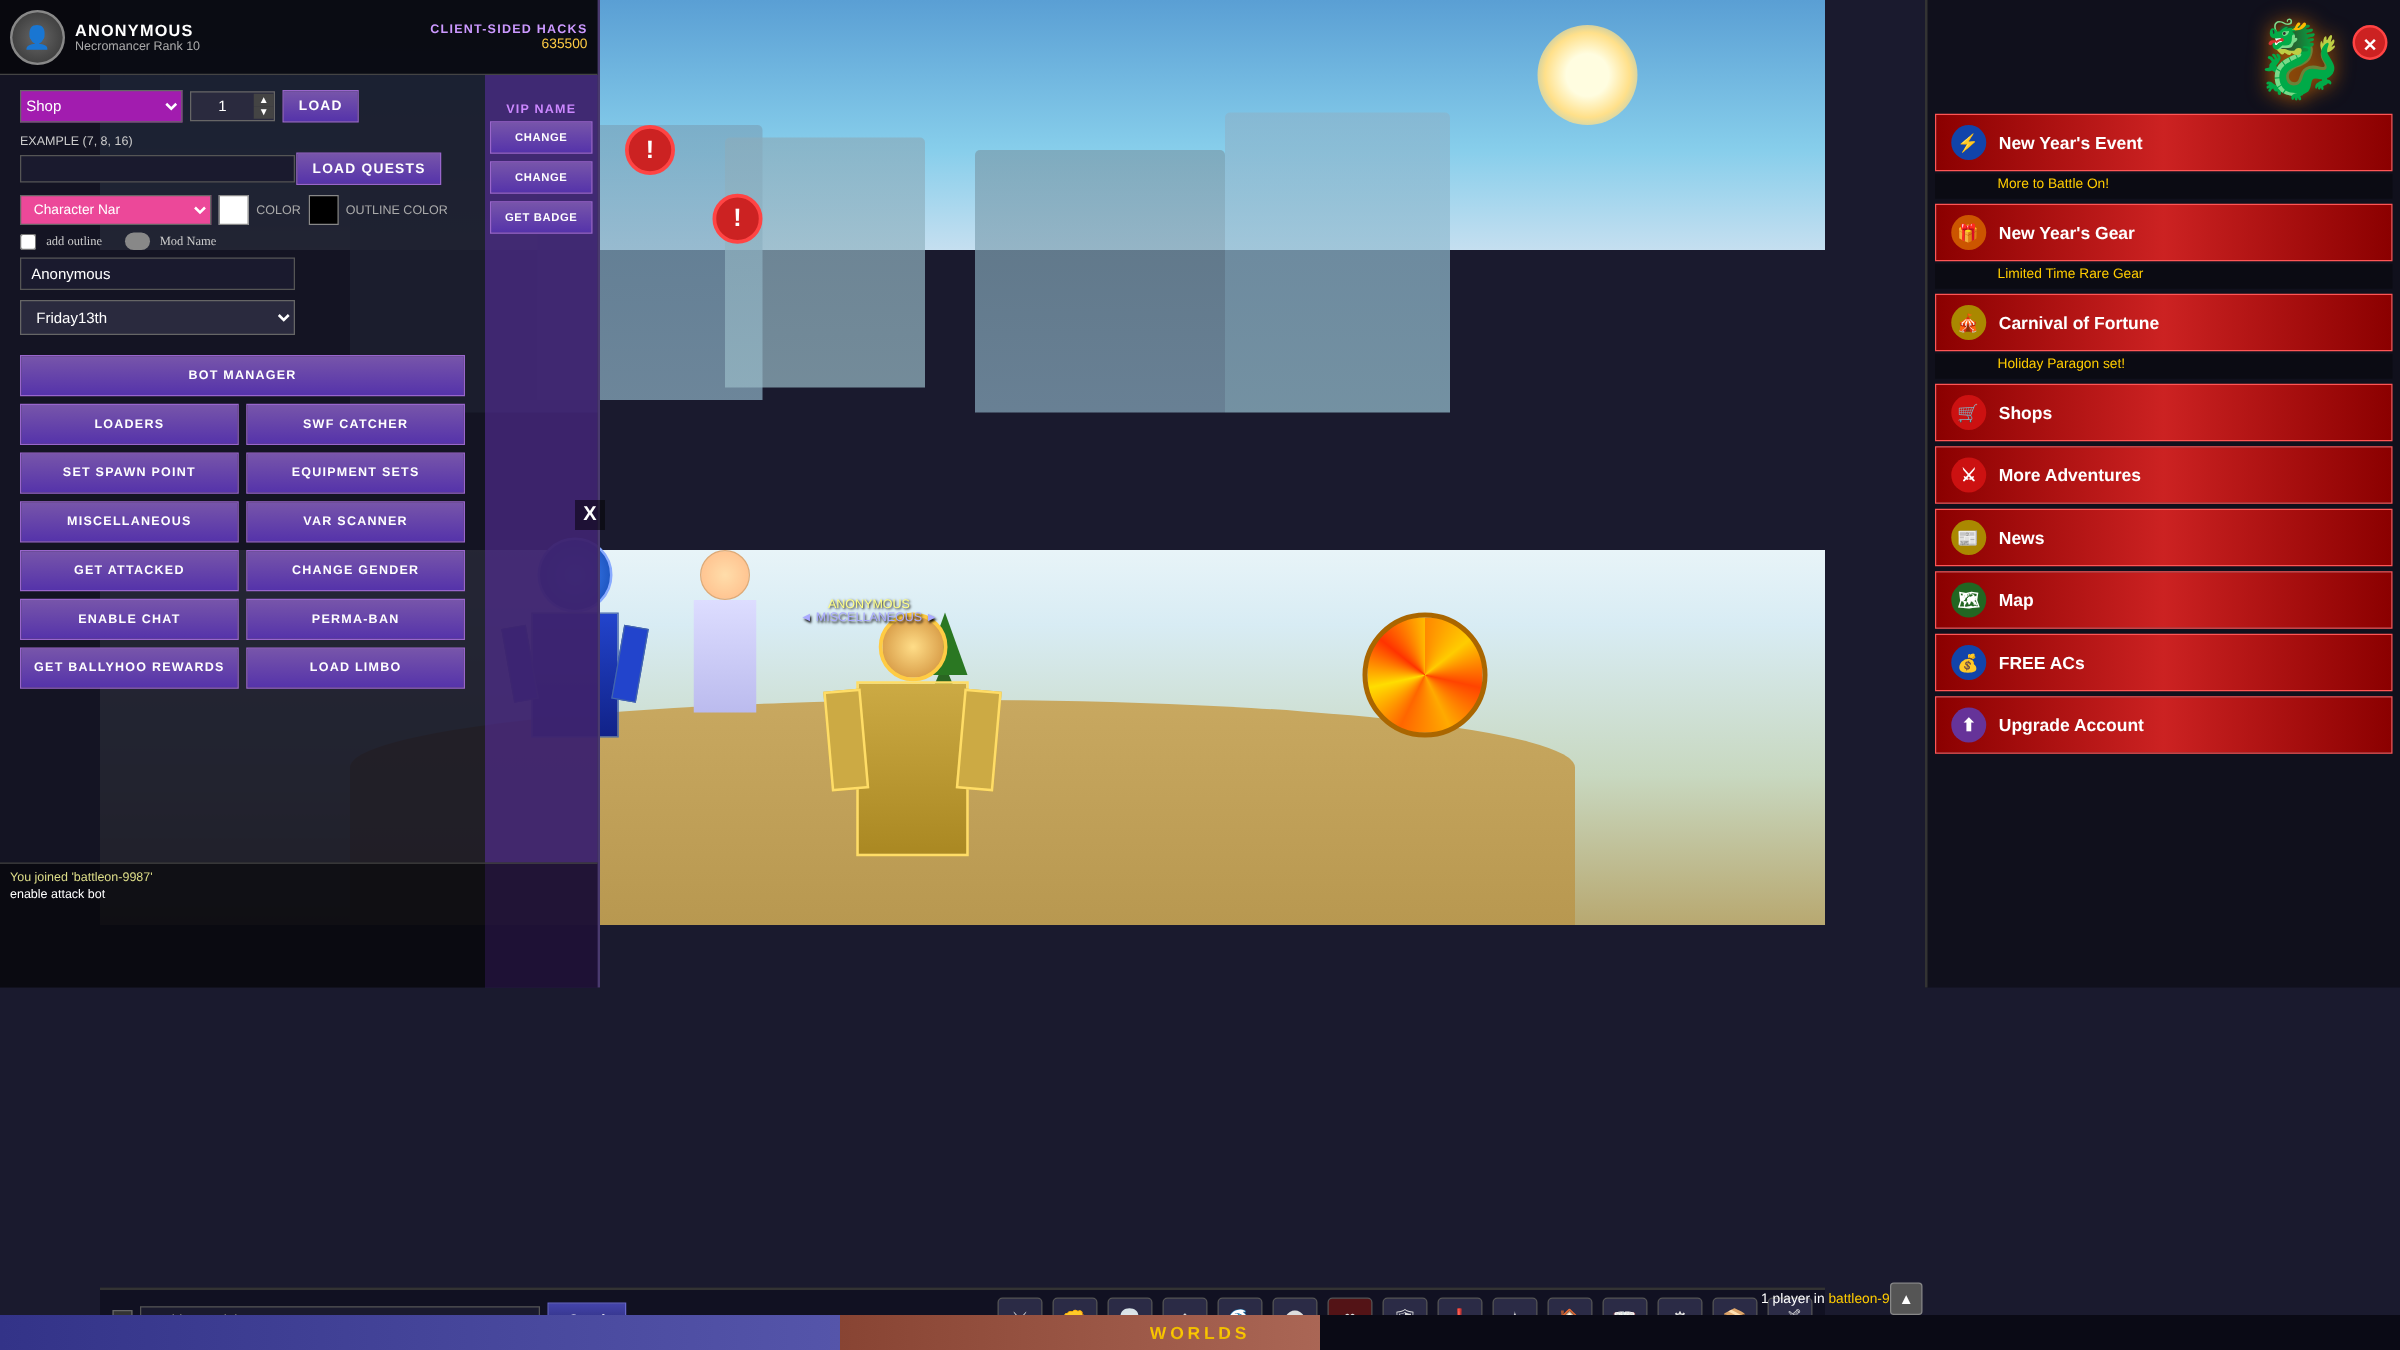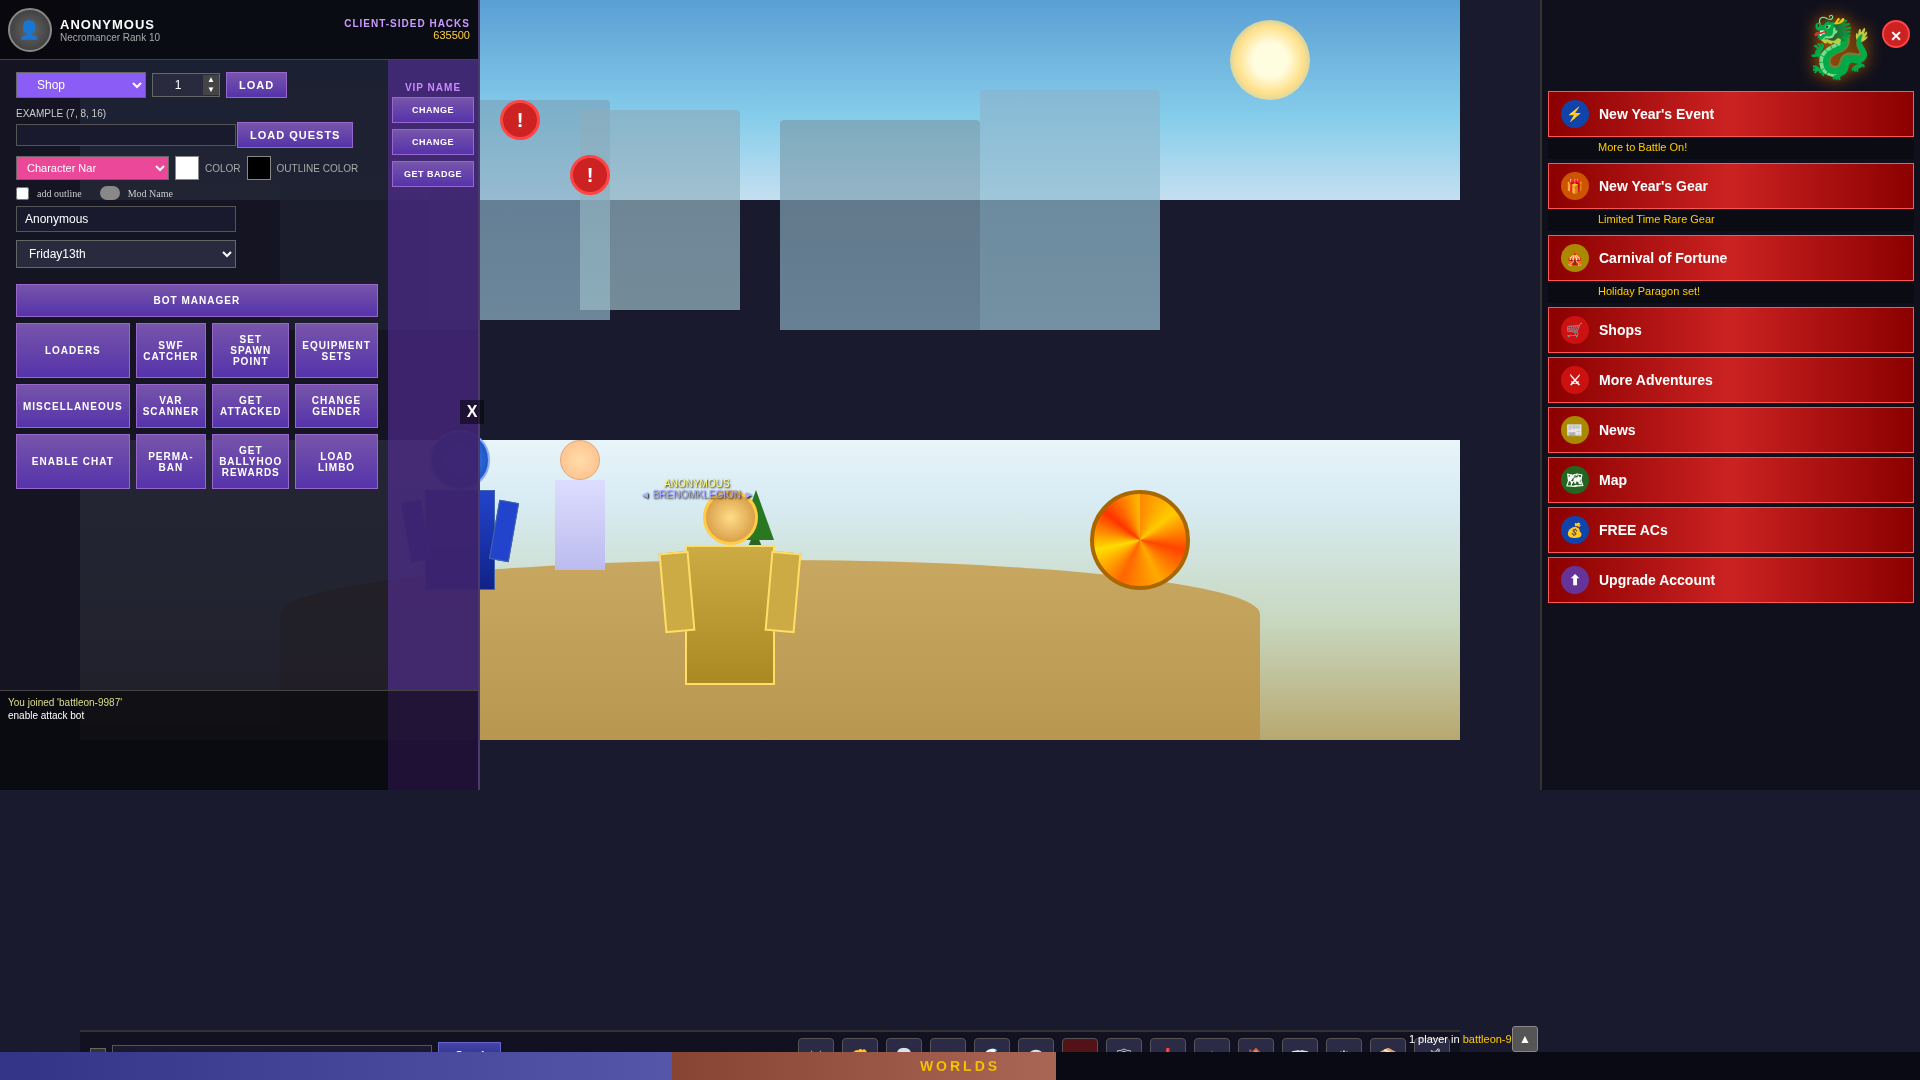--- a/index.html
+++ b/index.html
@@ -83,24 +83,24 @@
 
     
     #shop-row {
       display: flex;
       align-items: center;
       padding: 6px 8px;
       gap: 6px;
     }
 
     .dropdown-select {
-      background: #8b5cf6;
+      background: #a21caf;
       color: #fff;
       border: 1px solid #666;
-      padding: 4px 16px;
+      padding: 4px 0;
       font-size: 12px;
       cursor: pointer;
     }
 
     .dropdown-select.shop-dd {
       width: 130px;
     }
 
     .number-input-group {
       display: flex;
@@ -222,21 +222,21 @@
       color: #fff;
       border: 1px solid #666;
       padding: 5px 8px;
       font-size: 12px;
       cursor: pointer;
     }
 
     
     #actions-grid {
       display: grid;
-      grid-template-columns: 1fr 1fr 1fr 1fr;
+      grid-template-columns: 1fr 1fr;
       gap: 6px;
       padding: 8px;
       margin-top: 4px;
     }
 
     .action-btn {
       background: linear-gradient(180deg, #7755aa 0%, #5533aa 100%);
       color: #ffffff;
       border: 1px solid #9966cc;
       font-size: 10px;
@@ -626,21 +626,21 @@
 
   <div style="position:absolute;bottom:100px;left:590px;width:120px;height:200px;">
     <div style="width:55px;height:55px;background:radial-gradient(circle,#ffdd88,#cc8833);border-radius:50%;margin:0 auto;border:3px solid #ffcc44;"></div>
     <div style="width:90px;height:140px;background:linear-gradient(180deg,#ccaa44,#aa8822);margin:0 auto;border:2px solid #ffdd66;position:relative;">
       <div style="position:absolute;left:-25px;top:5px;width:30px;height:80px;background:#ccaa44;border:2px solid #ffdd66;transform:rotate(-5deg);"></div>
       <div style="position:absolute;right:-25px;top:5px;width:30px;height:80px;background:#ccaa44;border:2px solid #ffdd66;transform:rotate(5deg);"></div>
     </div>
   </div>
 
   <div style="position:absolute;bottom:290px;left:560px;color:#ffff88;font-size:10px;text-align:center;text-shadow:1px 1px 2px #000;">
-    ANONYMOUS<br><span style="color:#aaaaff;">◄ BRENOMKLEGION ►</span>
+    ANONYMOUS<br><span style="color:#aaaaff;">◄ MISCELLANEOUS ►</span>
   </div>
 
   <div style="position:absolute;bottom:200px;right:270px;width:100px;height:100px;border-radius:50%;background:conic-gradient(#ff8800,#ffcc00,#ff4400,#ffaa00,#ff6600,#ffdd00,#ff3300,#ffbb00);border:4px solid #aa6600;"></div>
 </div>
 
 <div id="left-panel">
 
   <div id="user-bar">
     <div id="avatar-circle">👤</div>
     <div id="user-info">

